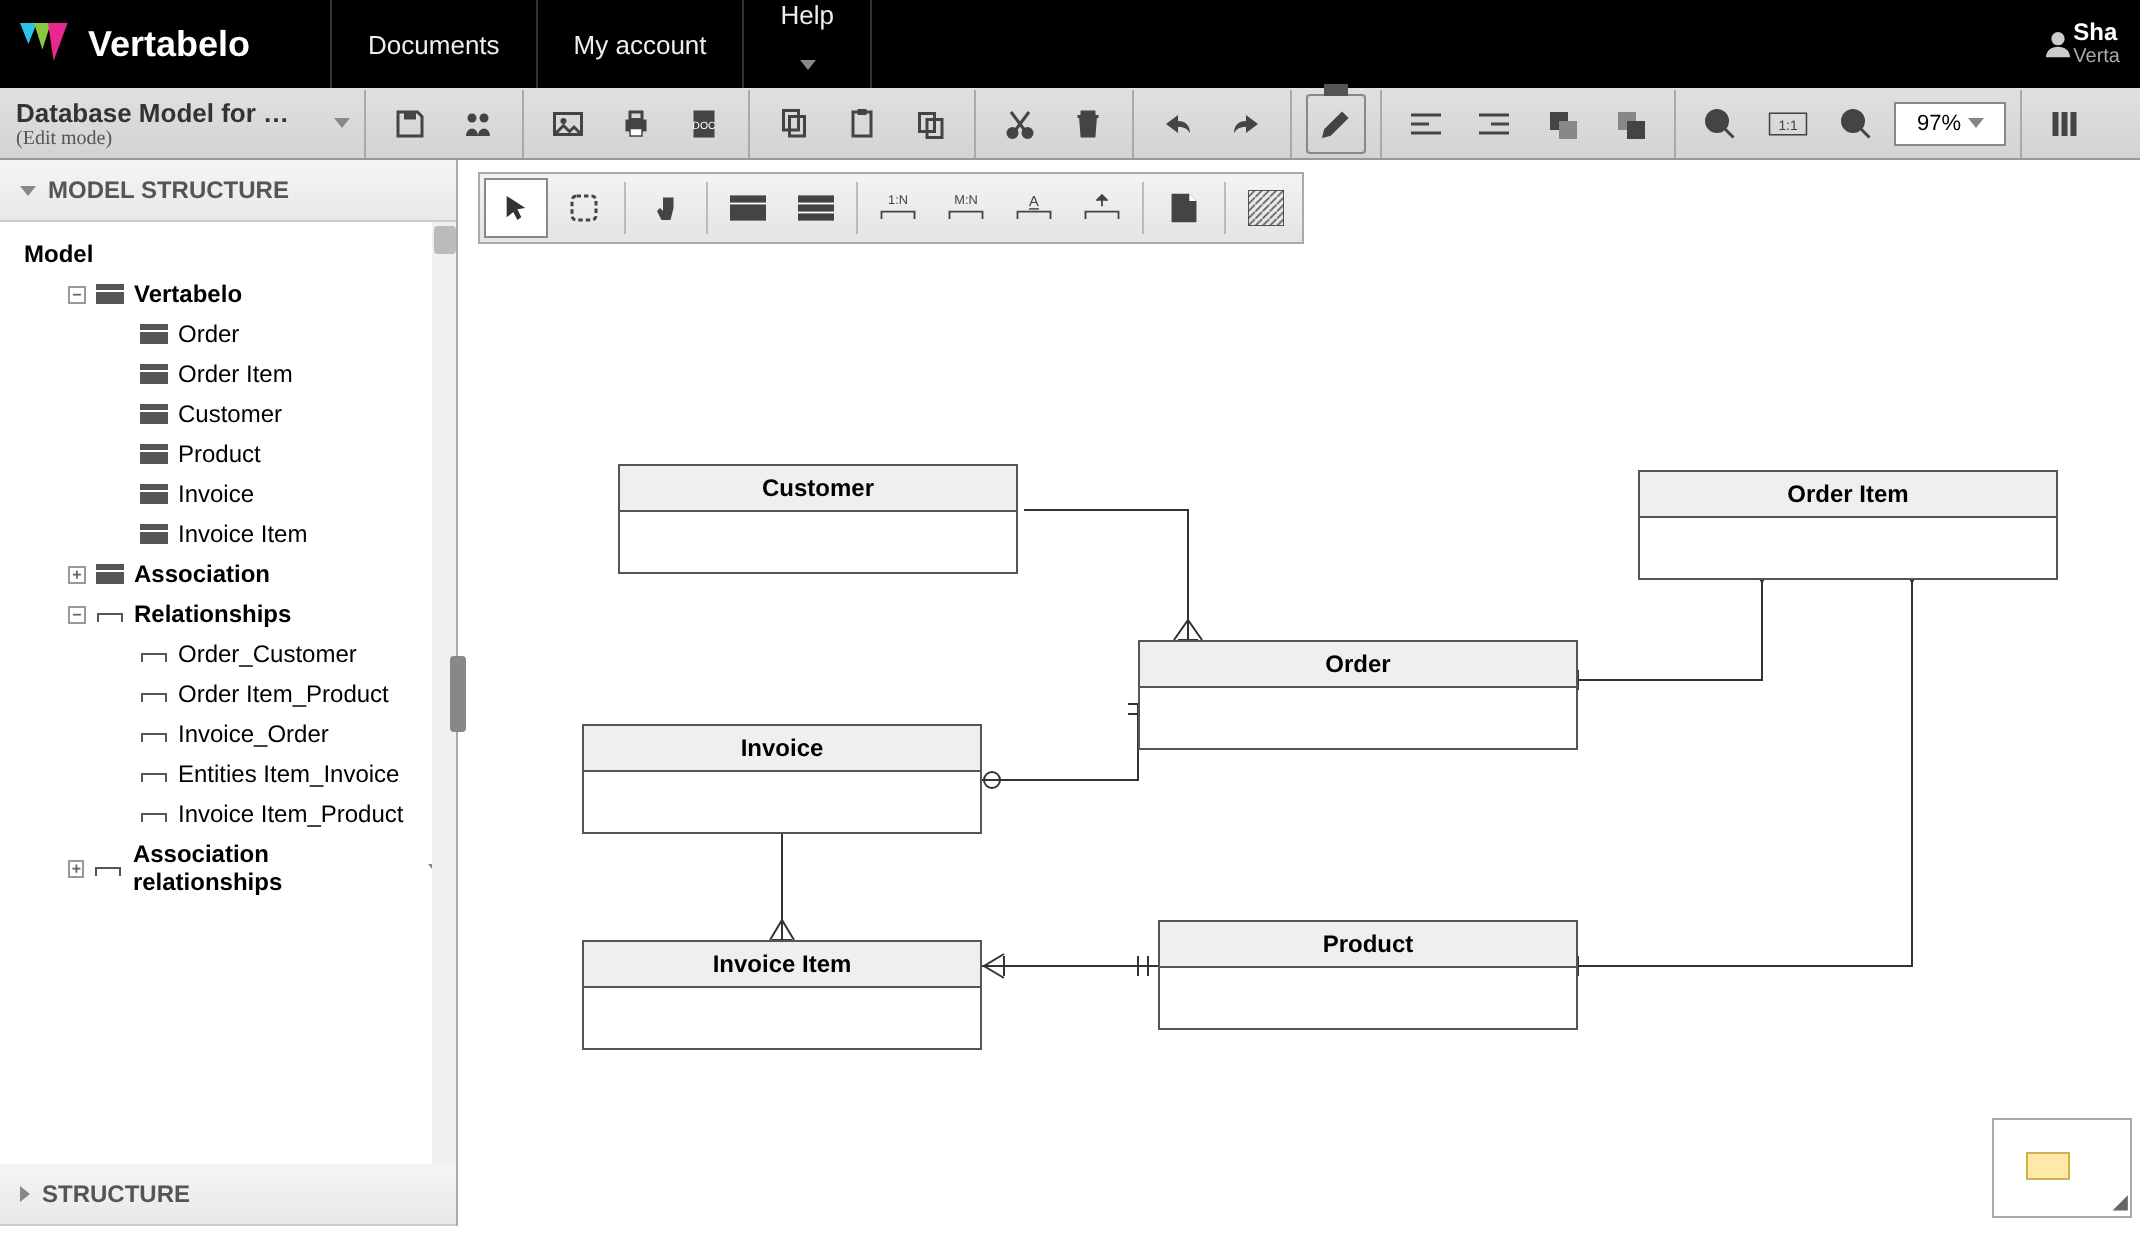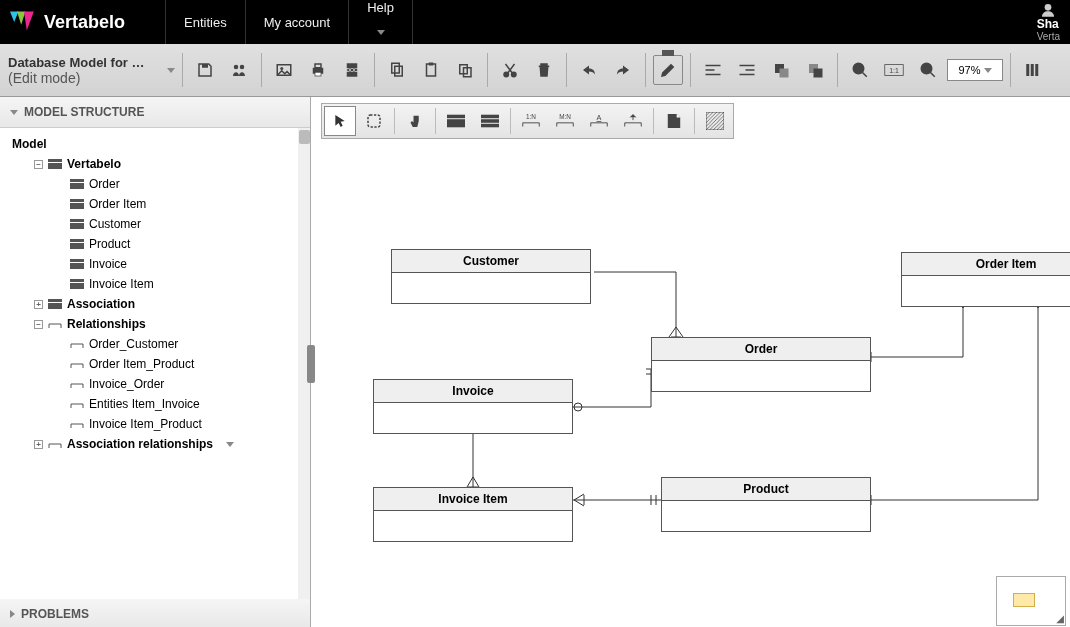--- a/index.html
+++ b/index.html
@@ -7,38 +7,38 @@
 
 
 .topnav { height: 44px; background: #000; display: flex; align-items: center; color: #fff; padding: 0 10px; }
 .logo { display: flex; align-items: center; gap: 6px; margin-right: 40px; }
 .logo-mark { width: 28px; height: 28px; }
 .logo-text { font-size: 18px; font-weight: bold; }
 .nav-items { display: flex; align-items: center; gap: 0; }
 .nav-item { font-size: 13px; padding: 0 18px; cursor: pointer; color: #eee; height: 44px; display:flex; align-items:center; border-left:1px solid #333;}
 .nav-item:last-child { border-right:1px solid #333;flex-direction:column; }
 .nav-spacer { flex: 1; }
-.user-area { display: flex; align-items: center; gap: 0; font-size: 12px; flex-direction: column; }
+.user-area { display: flex; align-items: center; gap: 0; font-size: 12px; }
 .user-text { text-align: left; line-height: 1.1; }
 
 
-.toolbar { height: 53px; background: linear-gradient(#e0e0e0, #d3d3d3); border-bottom: 1px solid #999; display: flex; align-items: center; padding: 0 8px; gap: 4px; }
+.toolbar { height: 36px; background: linear-gradient(#e0e0e0, #d3d3d3); border-bottom: 1px solid #999; display: flex; align-items: center; padding: 0 8px; gap: 4px; }
 .model-name { font-size: 13px; font-weight: bold; color: #333; }
-.model-sub { font-size: 14px; color: #555; }
+.model-sub { font-size: 10px; color: #555; font-family: Liberation Serif, serif; }
 .model-block { width: 155px; display:flex; flex-direction:column; justify-content:center; }
 .tb-sep { width: 1px; height: 34px; background: #aaa; margin: 0 3px; }
 .tb-btn { width: 30px; height: 30px; display: flex; align-items: center; justify-content: center; cursor: pointer; border-radius: 2px; }
 .tb-btn svg { fill: #444; }
 .zoom-box { width: 56px; height: 22px; background: #fff; border: 1px solid #888; font-size: 11px; display:flex; align-items:center; justify-content:center; gap:3px;}
 
 
 .main { display: flex; height: calc(627px - 44px - 50px); }
 
 
-.sidebar { width: 311px; background: #fff; border-right: 1px solid #aaa; display: flex; flex-direction: column; }
+.sidebar { width: 229px; background: #fff; border-right: 1px solid #aaa; display: flex; flex-direction: column; }
 .panel-header { background: linear-gradient(#f5f5f5,#e8e8e8); border-bottom: 1px solid #ccc; padding: 8px 10px; font-size: 12px; font-weight: bold; color: #555; display:flex; align-items:center; gap:6px; cursor:pointer;}
 .panel-header .arrow { font-size:10px; color:#888;}
 .tree { flex: 1; overflow-y: auto; padding: 6px 4px 6px 10px; font-size: 12px; position:relative;}
 .tree-scroll-track { position:absolute; right:0; top:0; bottom:0; width:12px; background:#f0f0f0;}
 .tree-scroll-thumb { position:absolute; right:0; top:2px; width:11px; height:14px; background:#bbb; border-radius:2px;}
 .tree-label { display: flex; align-items: center; gap: 5px; padding: 3px 2px; cursor:pointer; }
 .tree-label.bold { font-weight: bold; }
 .tree-children { padding-left: 22px; }
 .toggle { width: 9px; height: 9px; border: 1px solid #999; font-size: 8px; line-height: 7px; text-align: center; color: #666; }
 .noticon { width:9px; }
@@ -71,21 +71,21 @@
 <div class="topnav">
   <div class="logo">
     <svg class="logo-mark" viewBox="0 0 40 40">
       <polygon points="0,5 12,5 6,20" fill="#2dc3e8"></polygon>
       <polygon points="10,5 22,5 16,24" fill="#8cc63f"></polygon>
       <polygon points="20,5 34,5 24,32" fill="#ed2790"></polygon>
     </svg>
     <span class="logo-text">Vertabelo</span>
   </div>
   <div class="nav-items">
-    <div class="nav-item">Entities</div>
+    <div class="nav-item">Documents</div>
     <div class="nav-item">My account</div>
     <div class="nav-item"><span>Help</span>&nbsp;&nbsp;<span class="tri-down"></span></div>
   </div>
   <div class="nav-spacer"></div>
   <div class="user-area">
     <svg width="16" height="16" viewBox="0 0 24 24">
         <circle cx="12" cy="8" r="5" fill="#ccc"></circle>
         <path d="M3 22c0-5 4-8 9-8s9 3 9 8" fill="#ccc"></path>
       </svg>
     <div class="user-text">
@@ -403,21 +403,21 @@
                 <path d="M1 9V5h12v4"></path>
               </svg>
             </span>
           <span>Association relationships</span>
           &nbsp;<span class="tri-down"></span>
         </div>
       </div>
     </div>
     <div class="panel-header">
       <span class="arrow tri-right"></span>
-      <span>PROBLEMS</span>
+      <span>STRUCTURE</span>
     </div>
   </div>
 
   <div class="canvas-wrap">
     <div class="divider-handle"></div>
 
     <div class="canvas-toolbar">
       <div class="ct-btn" style="border:1px solid #888; background:#fff">
           <svg width="16" height="16" viewBox="0 0 24 24" fill="#333">
             <path d="M5 3l14 9-6 1 3 6-3 2-3-6-5 4z"></path>

